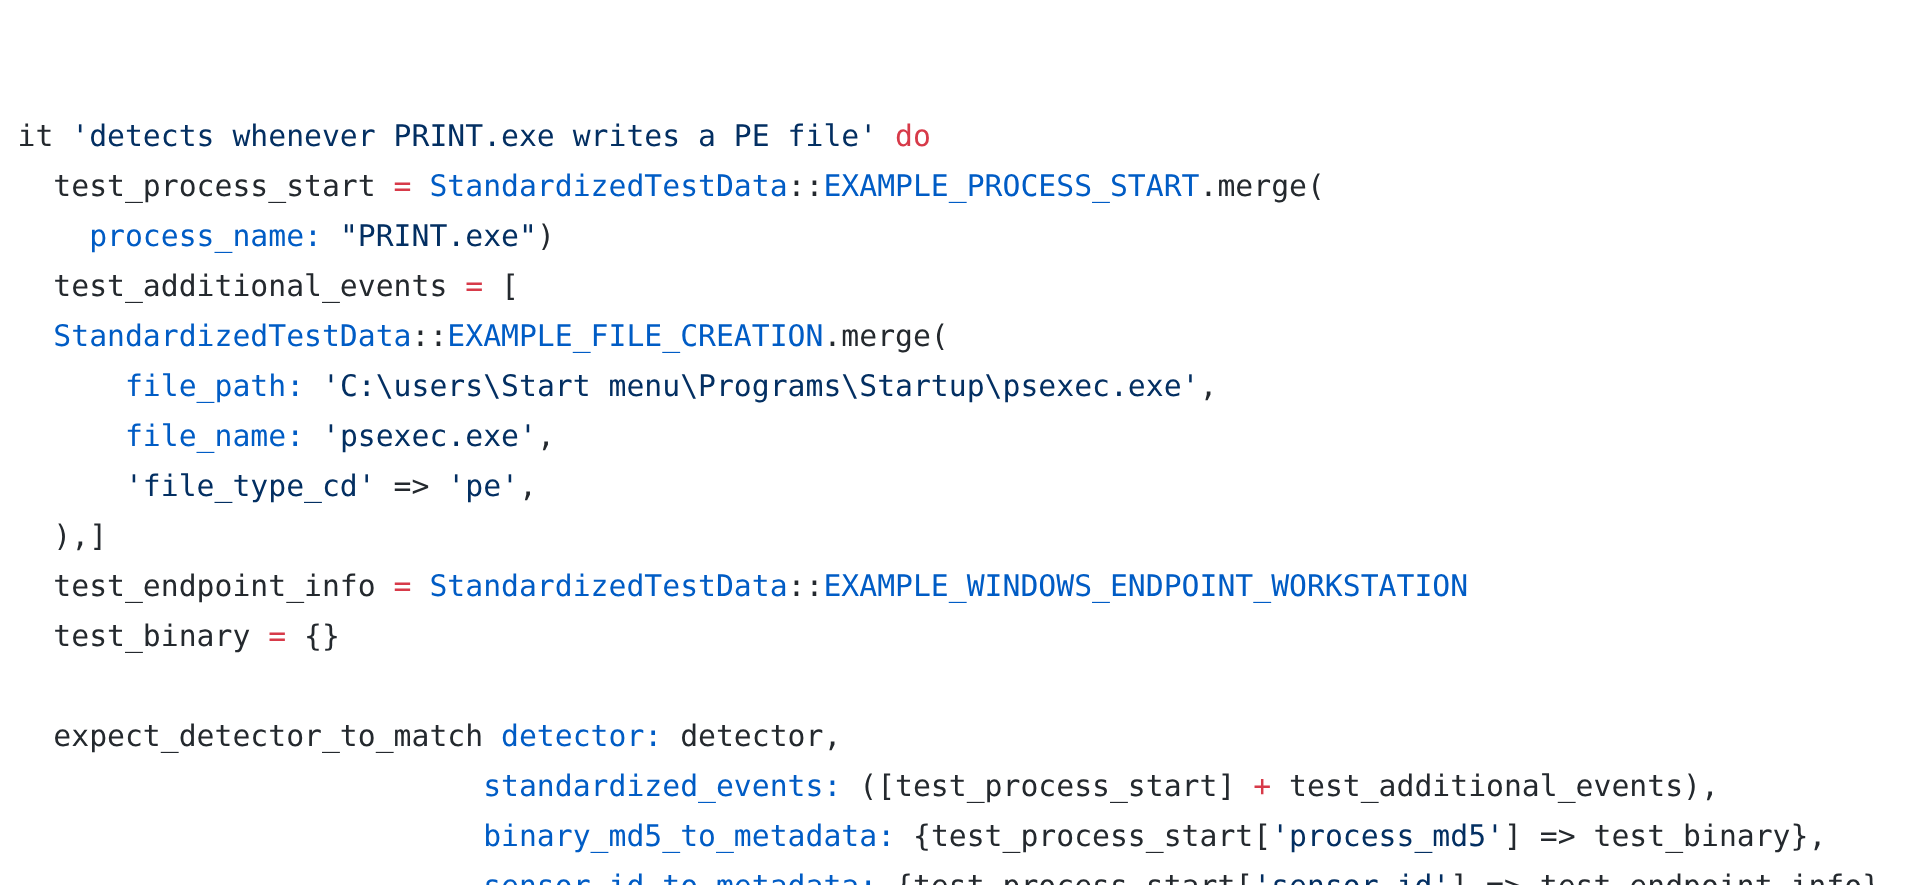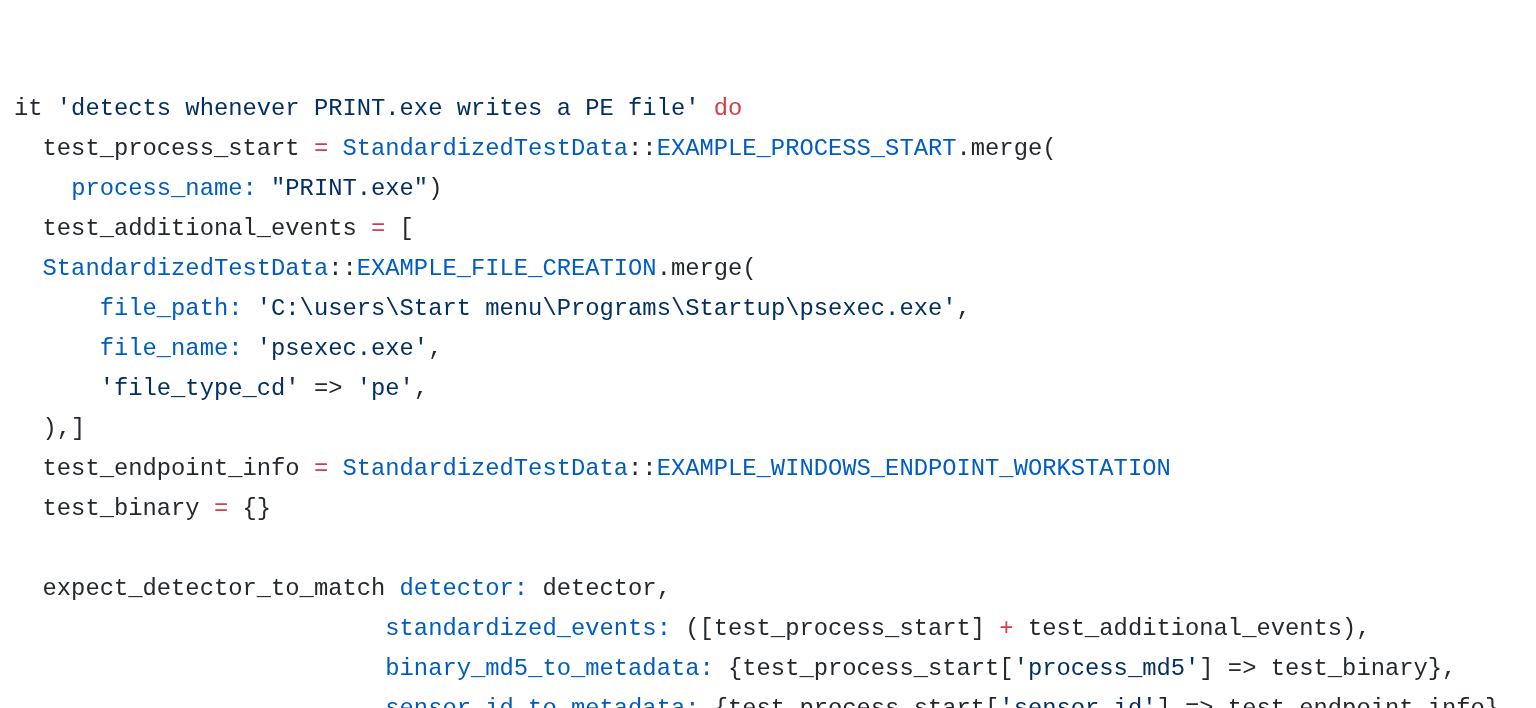--- a/index.html
+++ b/index.html
@@ -17,21 +17,20 @@
     padding: 9px 0 0 14px;
     font-family: "DejaVu Sans Mono", "Liberation Mono", monospace;
     font-size: 23.8px;
     line-height: 40px;
     white-space: pre;
     letter-spacing: 0;
   }
   .code-line {
     min-height: 40px;
     white-space: pre;
-    font-family: Liberation Mono, monospace;
   }
 </style>
 </head>
 <body>
 
 <div class="code-editor">
   <div><div class="code-line"><span style="color: rgb(36, 41, 46);">it </span><span style="color: rgb(3, 47, 98);">'detects whenever PRINT.exe writes a PE file'</span><span style="color: rgb(36, 41, 46);"> </span><span style="color: rgb(215, 58, 73);">do</span></div><div class="code-line"><span style="color: rgb(36, 41, 46);">  test_process_start </span><span style="color: rgb(215, 58, 73);">=</span><span style="color: rgb(36, 41, 46);"> </span><span style="color: rgb(0, 92, 197);">StandardizedTestData</span><span style="color: rgb(36, 41, 46);">::</span><span style="color: rgb(0, 92, 197);">EXAMPLE_PROCESS_START</span><span style="color: rgb(36, 41, 46);">.merge(</span></div><div class="code-line"><span style="color: rgb(36, 41, 46);">    </span><span style="color: rgb(0, 92, 197);">process_name:</span><span style="color: rgb(36, 41, 46);"> </span><span style="color: rgb(3, 47, 98);">"PRINT.exe"</span><span style="color: rgb(36, 41, 46);">)</span></div><div class="code-line"><span style="color: rgb(36, 41, 46);">  test_additional_events </span><span style="color: rgb(215, 58, 73);">=</span><span style="color: rgb(36, 41, 46);"> [</span></div><div class="code-line"><span style="color: rgb(36, 41, 46);">  </span><span style="color: rgb(0, 92, 197);">StandardizedTestData</span><span style="color: rgb(36, 41, 46);">::</span><span style="color: rgb(0, 92, 197);">EXAMPLE_FILE_CREATION</span><span style="color: rgb(36, 41, 46);">.merge(</span></div><div class="code-line"><span style="color: rgb(36, 41, 46);">      </span><span style="color: rgb(0, 92, 197);">file_path:</span><span style="color: rgb(36, 41, 46);"> </span><span style="color: rgb(3, 47, 98);">'C:\users\Start menu\Programs\Startup\psexec.exe'</span><span style="color: rgb(36, 41, 46);">,</span></div><div class="code-line"><span style="color: rgb(36, 41, 46);">      </span><span style="color: rgb(0, 92, 197);">file_name:</span><span style="color: rgb(36, 41, 46);"> </span><span style="color: rgb(3, 47, 98);">'psexec.exe'</span><span style="color: rgb(36, 41, 46);">,</span></div><div class="code-line"><span style="color: rgb(36, 41, 46);">      </span><span style="color: rgb(3, 47, 98);">'file_type_cd'</span><span style="color: rgb(36, 41, 46);"> =&gt; </span><span style="color: rgb(3, 47, 98);">'pe'</span><span style="color: rgb(36, 41, 46);">,</span></div><div class="code-line"><span style="color: rgb(36, 41, 46);">  ),]</span></div><div class="code-line"><span style="color: rgb(36, 41, 46);">  test_endpoint_info </span><span style="color: rgb(215, 58, 73);">=</span><span style="color: rgb(36, 41, 46);"> </span><span style="color: rgb(0, 92, 197);">StandardizedTestData</span><span style="color: rgb(36, 41, 46);">::</span><span style="color: rgb(0, 92, 197);">EXAMPLE_WINDOWS_ENDPOINT_WORKSTATION</span></div><div class="code-line"><span style="color: rgb(36, 41, 46);">  test_binary </span><span style="color: rgb(215, 58, 73);">=</span><span style="color: rgb(36, 41, 46);"> {}</span></div><div class="code-line"></div><div class="code-line"><span style="color: rgb(36, 41, 46);">  expect_detector_to_match </span><span style="color: rgb(0, 92, 197);">detector:</span><span style="color: rgb(36, 41, 46);"> detector,</span></div><div class="code-line"><span style="color: rgb(36, 41, 46);">                          </span><span style="color: rgb(0, 92, 197);">standardized_events:</span><span style="color: rgb(36, 41, 46);"> ([test_process_start] </span><span style="color: rgb(215, 58, 73);">+</span><span style="color: rgb(36, 41, 46);"> test_additional_events),</span></div><div class="code-line"><span style="color: rgb(36, 41, 46);">                          </span><span style="color: rgb(0, 92, 197);">binary_md5_to_metadata:</span><span style="color: rgb(36, 41, 46);"> {test_process_start[</span><span style="color: rgb(3, 47, 98);">'process_md5'</span><span style="color: rgb(36, 41, 46);">] =&gt; test_binary},</span></div><div class="code-line"><span style="color: rgb(36, 41, 46);">                          </span><span style="color: rgb(0, 92, 197);">sensor_id_to_metadata:</span><span style="color: rgb(36, 41, 46);"> {test_process_start[</span><span style="color: rgb(3, 47, 98);">'sensor_id'</span><span style="color: rgb(36, 41, 46);">] =&gt; test_endpoint_info}</span></div></div>
 </div>
 
 </body></html>

